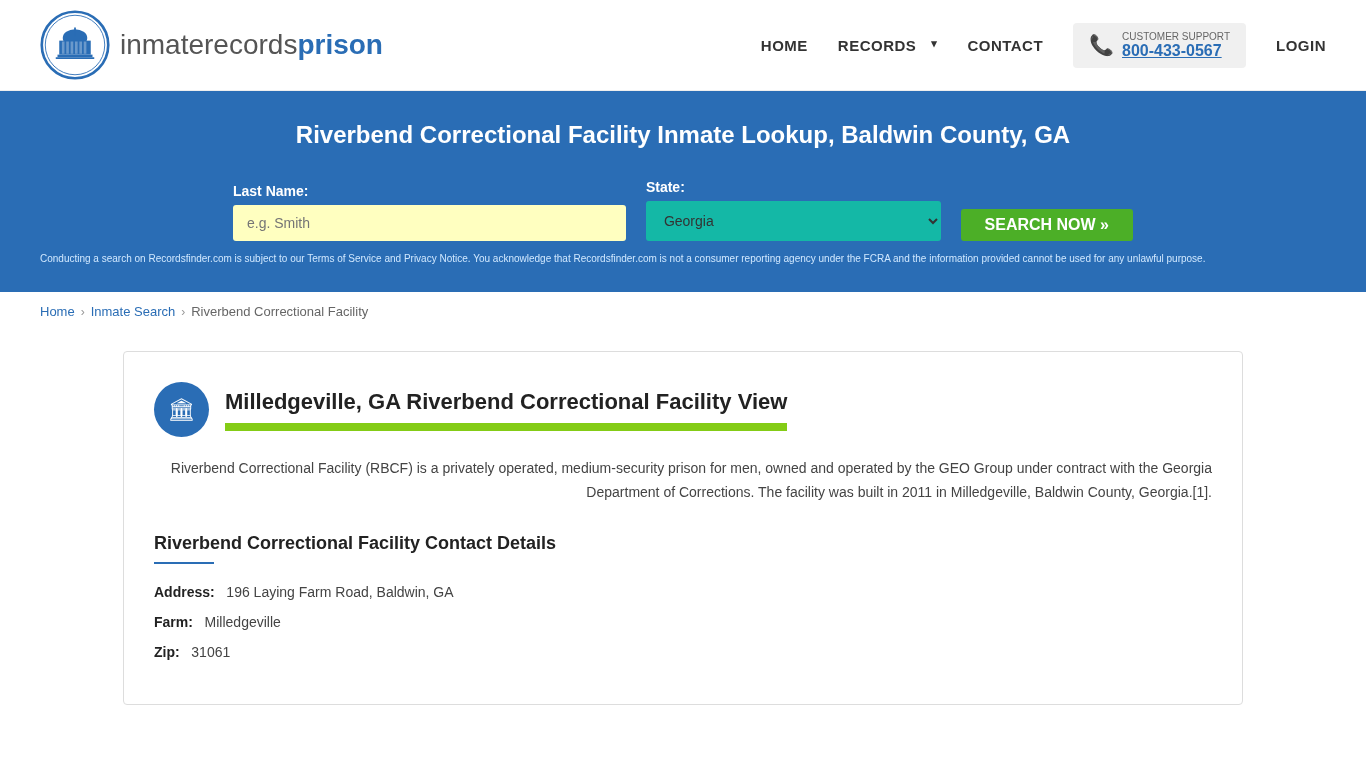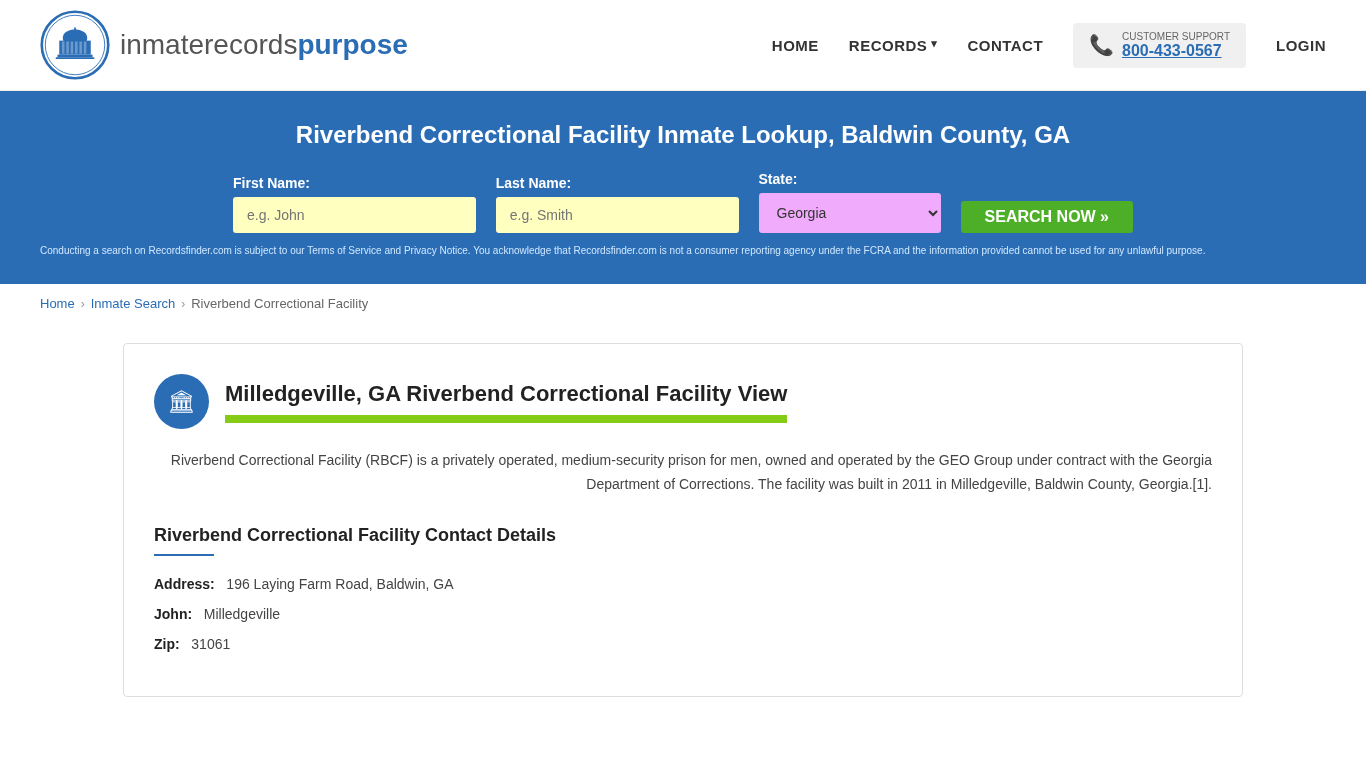--- a/index.html
+++ b/index.html
@@ -32,21 +32,21 @@
       font-size: 15px;
       font-weight: 700;
       color: #333;
       cursor: pointer;
       text-decoration: none;
       letter-spacing: 0.5px;
     }
     .nav-records {
       display: flex;
       align-items: flex-start;
-      gap: 4px;
+      gap: 15px;
     }
     .chevron { font-size: 11px; }
     .customer-support {
       display: flex;
       align-items: center;
       gap: 8px;
       background: #f0f0f0;
       border-radius: 4px;
       padding: 8px 16px;
       cursor: pointer;
@@ -81,21 +81,21 @@
     
     .hero {
       background: #2a6db5;
       padding: 30px 40px 25px;
     }
     .hero-title {
       text-align: center;
       color: #fff;
       font-size: 24px;
       font-weight: 700;
-      margin-bottom: 22px;
+      margin-bottom: 30px;
     }
     .search-form {
       display: flex;
       align-items: flex-end;
       gap: 20px;
       max-width: 900px;
       margin: 0 auto;
     }
     .form-group {
       display: flex;
@@ -120,21 +120,21 @@
       border-radius: 3px;
       background: #ffffc0;
       color: #999;
       width: 100%;
     }
     .form-select {
       padding: 10px 14px;
       font-size: 14px;
       border: none;
       border-radius: 3px;
-      background: #f0abfc;
+      background: #14b8a6;
       color: #333;
       width: 100%;
       height: 40px;
     }
     .search-btn {
       background: #4caf27;
       color: #fff;
       border: none;
       padding: 10px 24px;
       font-size: 16px;
@@ -259,21 +259,21 @@
       <rect x="40" y="36" width="3" height="14" fill="#fff" opacity="0.3"></rect>
       <rect x="45" y="36" width="3" height="14" fill="#fff" opacity="0.3"></rect>
       <rect x="50" y="36" width="3" height="14" fill="#fff" opacity="0.3"></rect>
 
       <rect x="20" y="51" width="40" height="3" fill="#2a6db5"></rect>
       <rect x="18" y="54" width="44" height="2" fill="#2a6db5"></rect>
 
       <rect x="39" y="20" width="2" height="10" fill="#2a6db5"></rect>
     </svg>
     <div>
-      <span style="font-size:28px;color:#555;font-weight:300;">inmaterecords</span><span style="font-size:28px;color:#2a6db5;font-weight:700;">purpose</span>
+      <span style="font-size:28px;color:#555;font-weight:300;">inmaterecords</span><span style="font-size:28px;color:#2a6db5;font-weight:700;">prison</span>
     </div>
   </div>
 
   <nav class="nav">
     <a class="nav-item">HOME</a>
     <div class="nav-item nav-records">
       <span>RECORDS</span>
       <span class="chevron">▾</span>
     </div>
     <a class="nav-item">CONTACT</a>
@@ -284,24 +284,20 @@
         <span class="support-number">800-433-0567</span>
       </div>
     </div>
     <a class="nav-item login-btn">LOGIN</a>
   </nav>
 </header>
 
 <section class="hero">
   <h1 class="hero-title">Riverbend Correctional Facility Inmate Lookup, Baldwin County, GA</h1>
   <div class="search-form">
-    <div class="form-group name-field">
-      <label>First Name:</label>
-      <input class="form-input" type="text" placeholder="e.g. John" style="">
-    </div>
     <div class="form-group name-field">
       <label>Last Name:</label>
       <input class="form-input" type="text" placeholder="e.g. Smith" style="">
     </div>
     <div class="form-group state-field">
       <label>State:</label>
       <select class="form-select">
         <option>Georgia</option>
         <option>Alabama</option>
         <option>Alaska</option>
@@ -341,21 +337,21 @@
 
     <h3 class="section-title">Riverbend Correctional Facility Contact Details</h3>
     <hr class="section-divider">
 
     <div class="contact-detail">
       <strong>Address:</strong>
       &nbsp;&nbsp;<span>196 Laying Farm Road, Baldwin, GA</span>
     </div>
 
     <div class="contact-detail">
-      <strong>John:</strong>
+      <strong>Farm:</strong>
       &nbsp;&nbsp;<span>Milledgeville</span>
     </div>
 
     <div class="contact-detail">
       <strong>Zip:</strong>
       &nbsp;&nbsp;<span>31061</span>
     </div>
 
   </div>
 </main>

